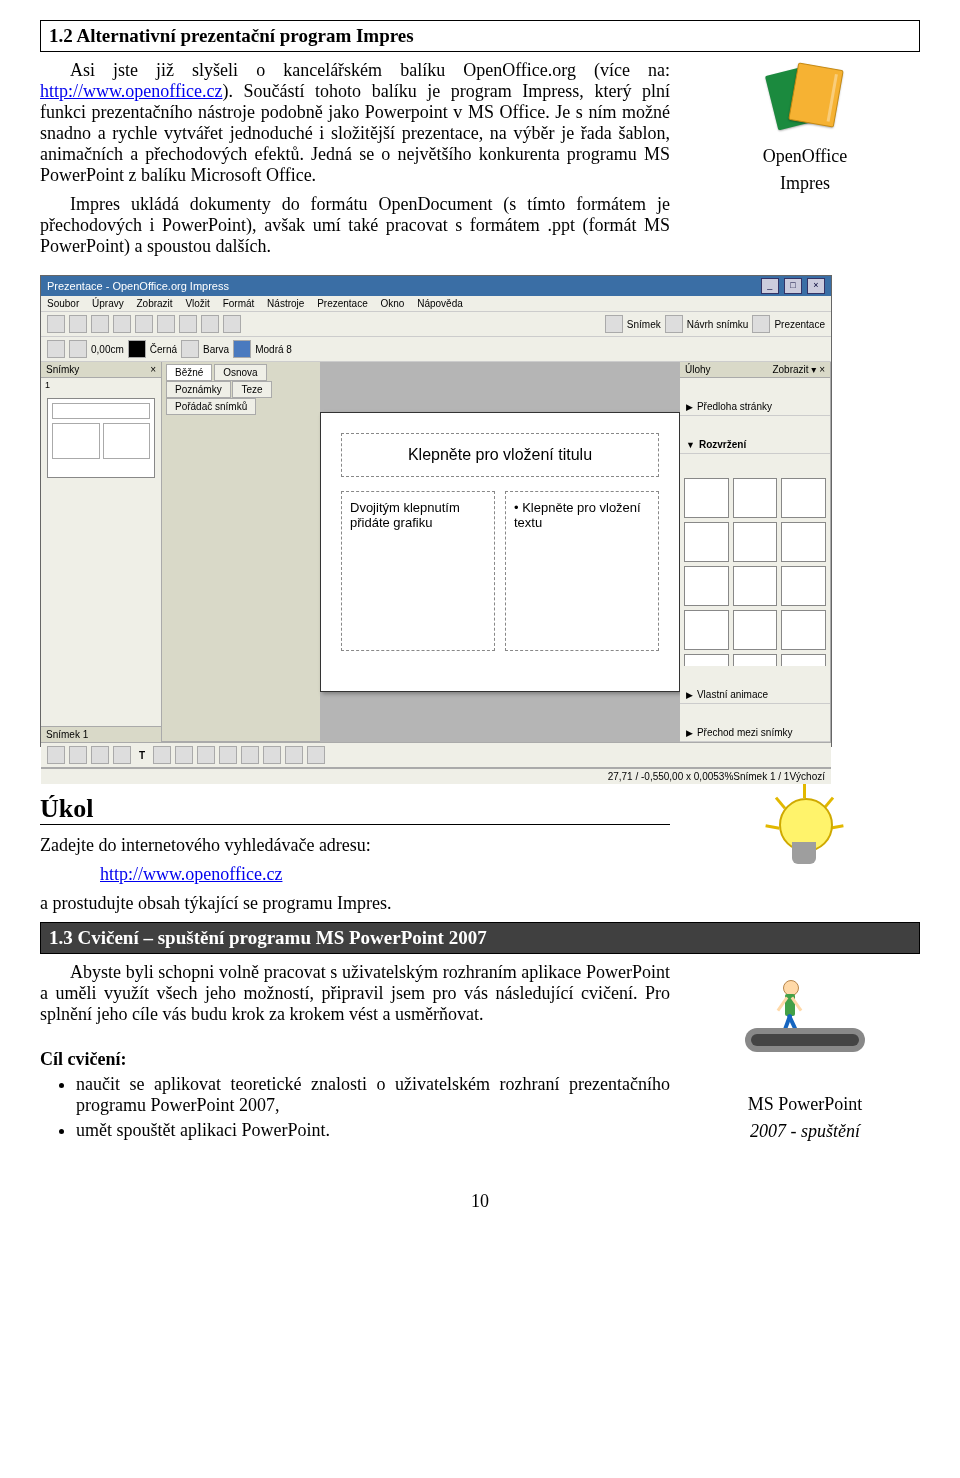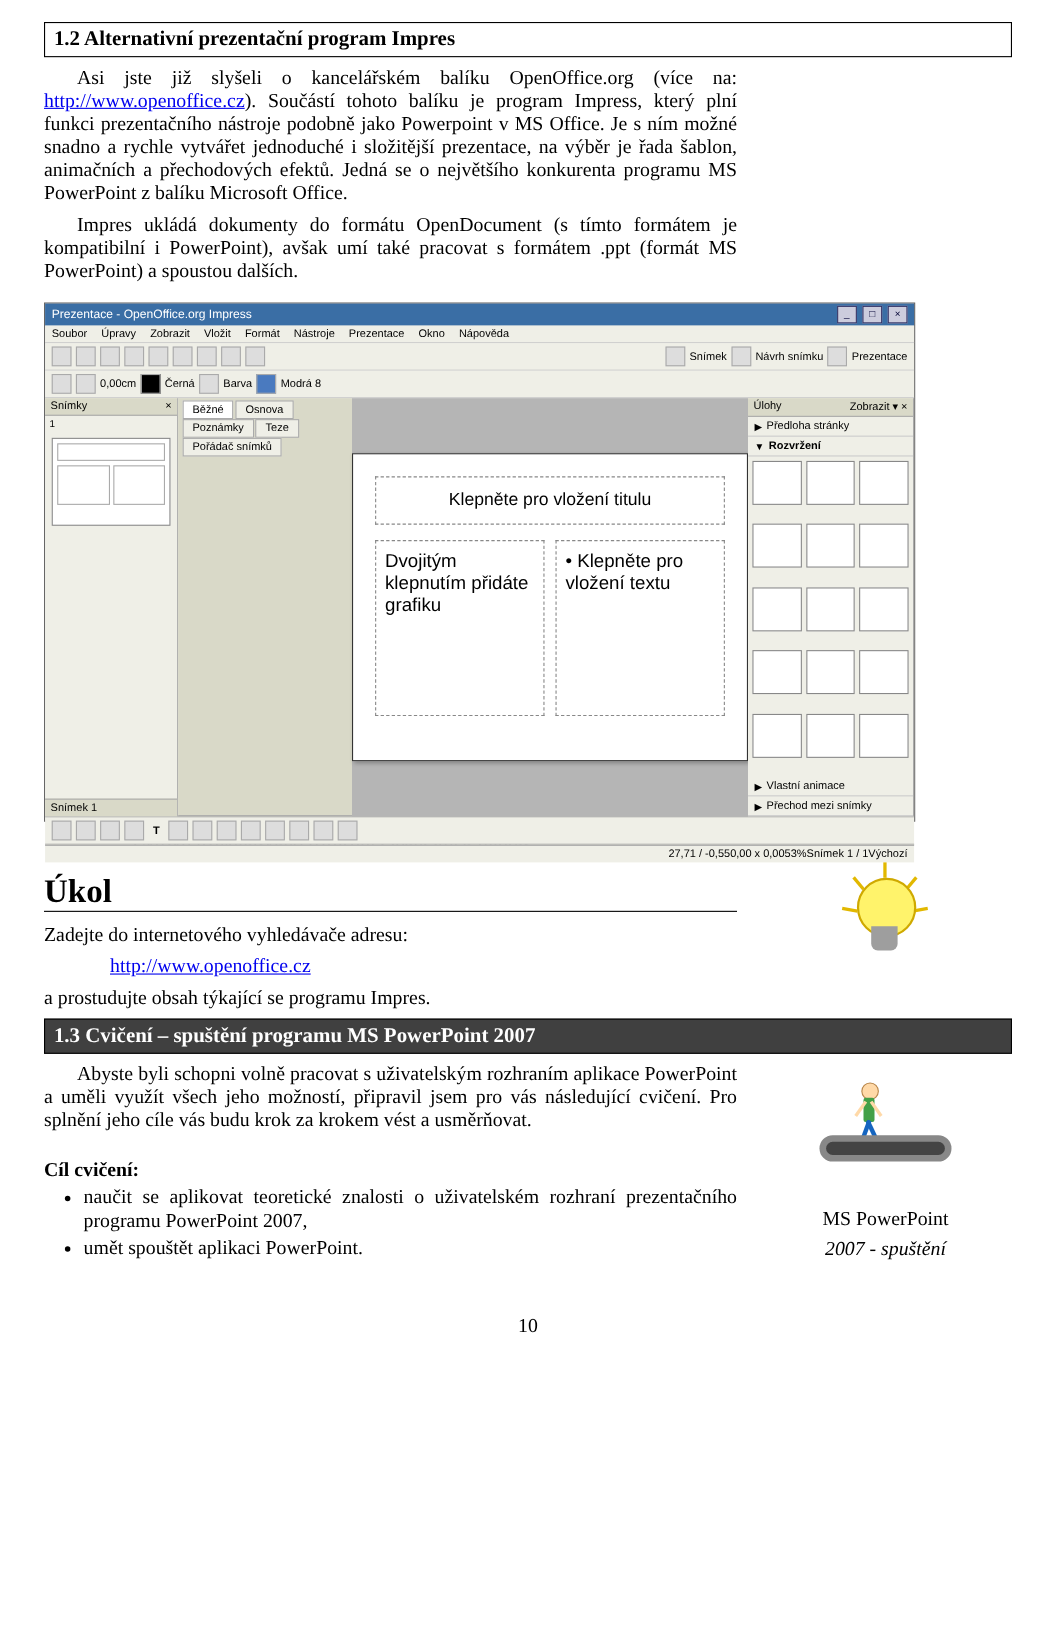--- a/index.html
+++ b/index.html
@@ -83,31 +83,31 @@
   .ss-slides{width:120px;}
   .ss-thumb{border:1px solid #888;background:#fff;margin:6px;height:70px;position:relative;padding:4px;}
   .ss-center{flex:1;display:flex;flex-direction:row;}
   .ss-tabs{background:#d9d9c8;padding:2px 4px;border-bottom:1px solid #aaa;font-size:10px;}
   .ss-tabs span{display:inline-block;padding:2px 8px;border:1px solid #aaa;background:#efefe7;margin-right:-1px;}
   .ss-tabs span.act{background:#fff;}
   .ss-canvas{flex:1;background:#b5b5b5;display:flex;align-items:center;justify-content:center;}
   .ss-slide{background:#fff;border:1px solid #333;width:360px;height:280px;box-shadow:2px 2px 4px rgba(0,0,0,.3);padding:20px;box-sizing:border-box;}
   .ss-slide .t1{border:1px dashed #888;text-align:center;padding:12px;font-size:16px;margin-bottom:14px;}
   .ss-slide .row2{display:flex;gap:10px;height:160px;}
-  .ss-slide .box{border:1px dashed #888;flex:1;padding:8px;font-size:17px;}
-  .ss-tasks{width:150px;}
+  .ss-slide .box{border:1px dashed #888;flex:1;padding:8px;font-size:13px;}
+  .ss-tasks{width:150px;gap:20px;}
   .ss-task-row{padding:3px 6px;border-bottom:1px solid #ccc;display:flex;align-items:center;gap:4px;}
   .ss-task-row .tri{font-size:9px;}
   .ss-layouts{flex:1;overflow:auto;padding:4px;display:grid;grid-template-columns:1fr 1fr 1fr;gap:4px;}
   .ss-lay{border:1px solid #888;background:#fff;height:38px;}
   .ss-status{background:#efefe7;border-top:1px solid #aaa;padding:2px 6px;display:flex;font-size:10px;}
   .ss-status span{white-space:nowrap;}
   
   .ukol-heading{
-    font-weight:bold;font-size:30px;border-bottom:1px solid #000;margin:4px 0 10px 0;
+    font-weight:bold;font-size:26px;border-bottom:1px solid #000;margin:4px 0 10px 0;
   }
   ul.bullets{margin:4px 0 10px 0;padding-left:36px;}
   ul.bullets li{margin-bottom:4px;text-align:justify;}
   .goal-label{font-weight:bold;margin-top:24px;margin-bottom:4px;}
   .icon-books{width:80px;height:80px;position:relative;}
   .book{position:absolute;width:44px;height:56px;border-radius:2px;box-shadow:0 1px 2px rgba(0,0,0,.3);}
   .book.b1{background:#1b8a3e;left:6px;top:10px;transform:rotate(-14deg);}
   .book.b2{background:#f6b233;left:28px;top:6px;transform:rotate(10deg);border:1px solid #c78a12;}
   .book .stripe{position:absolute;right:4px;top:4px;width:3px;height:48px;background:rgba(255,255,255,.35);}
   .icon-bulb{width:72px;height:100px;position:relative;}
@@ -138,21 +138,33 @@
 </head>
 <body>
 
 <div class="heading-bar">1.2 Alternativní prezentační program Impres</div>
 
 <div class="two-col">
   <div class="main-col">
     <p class="indent">
       <span>Asi jste již slyšeli o kancelářském balíku OpenOffice.org (více na: </span><a class="link">http://www.openoffice.cz</a><span>). Součástí tohoto balíku je program Impress, který plní funkci prezentačního nástroje podobně jako Powerpoint v MS Office. Je s ním možné snadno a rychle vytvářet jednoduché i složitější prezentace, na výběr je řada šablon, animačních a přechodových efektů. Jedná se o největšího konkurenta programu MS PowerPoint z balíku Microsoft Office.</span>
     </p>
-    <p class="indent">Impres ukládá dokumenty do formátu OpenDocument (s tímto formátem je kompatibilní i PowerPoint), avšak umí také pracovat s formátem .ppt (formát MS PowerPoint) a spoustou dalších.</p>
+    <p class="indent">Impres ukládá dokumenty do formátu OpenDocument (s tímto formátem je přechodových i PowerPoint), avšak umí také pracovat s formátem .ppt (formát MS PowerPoint) a spoustou dalších.</p>
+  </div>
+  <div class="side-col">
+    <div class="icon-books">
+      <div class="book b1">
+          <div class="stripe"></div>
+        </div>
+      <div class="book b2">
+          <div class="stripe"></div>
+        </div>
+    </div>
+    <div class="side-caption">OpenOffice</div>
+    <div class="side-caption">Impres</div>
   </div>
 </div>
 
 <div class="screenshot-box">
   <div class="ss-title">
     <span>Prezentace - OpenOffice.org Impress</span>
     <span class="winbtns">
       <span>_</span>
       <span>□</span>
       <span>×</span>

